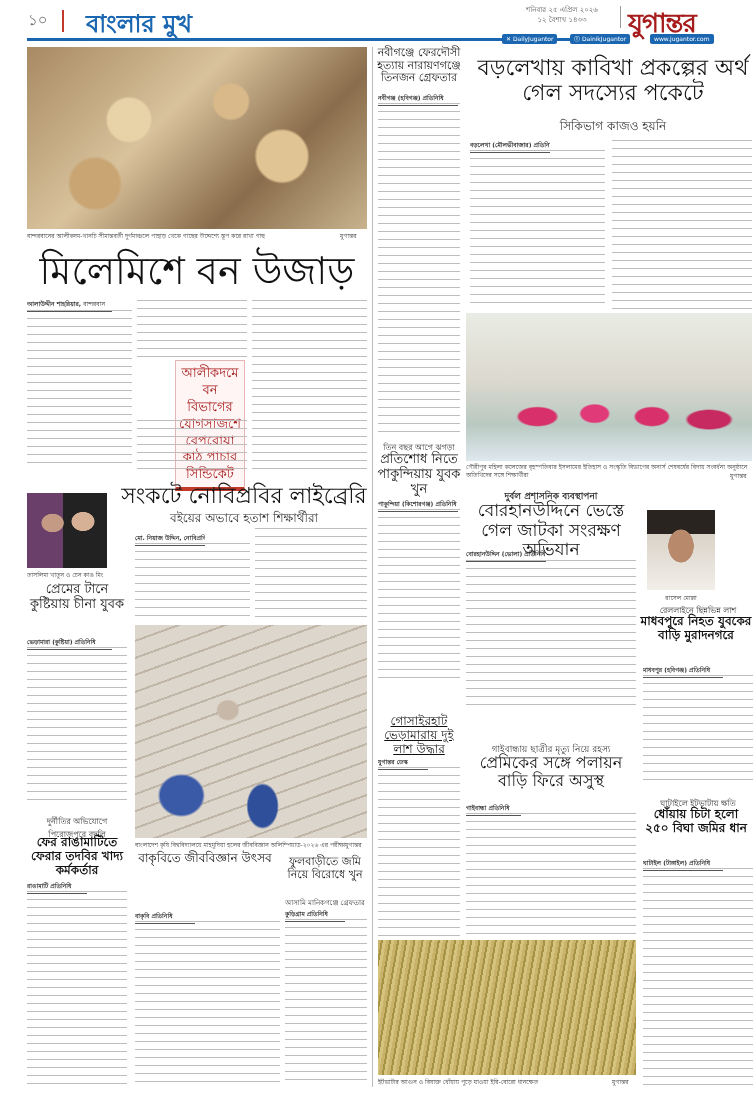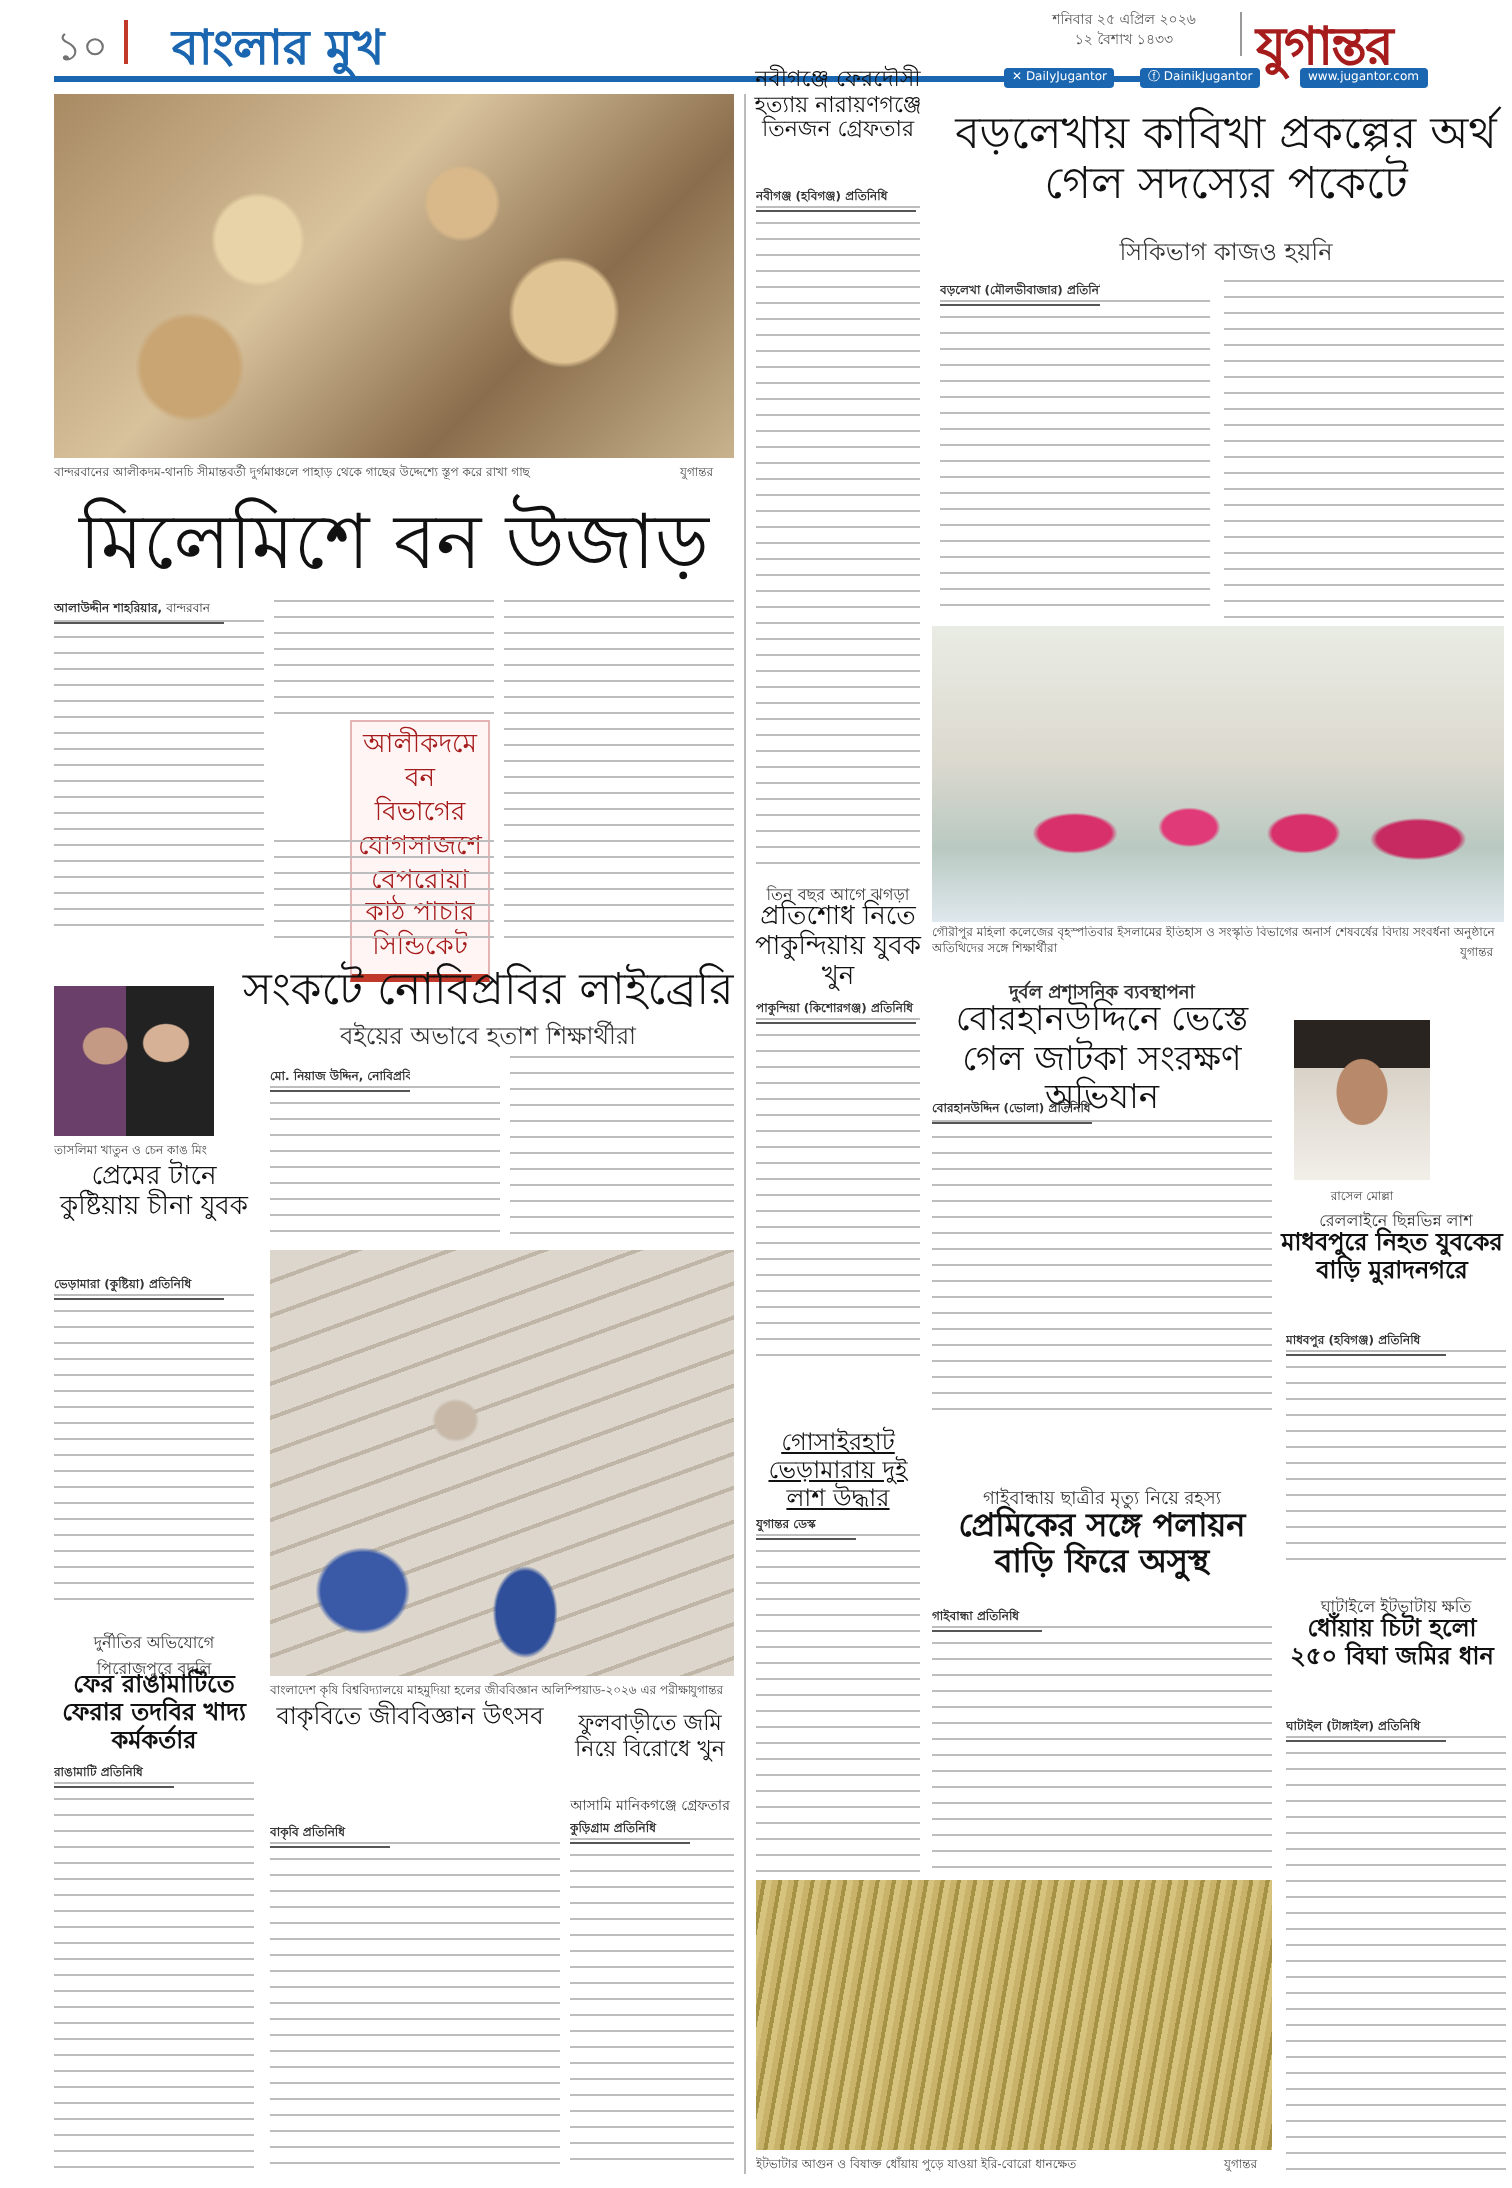--- a/index.html
+++ b/index.html
@@ -1,19 +1,19 @@
 <!DOCTYPE html>
 <html><head>
 <meta charset="utf-8">
 <style>
   * { box-sizing: border-box; margin: 0; padding: 0; }
   html, body { width: 756px; height: 1094px; background: #fff; overflow: hidden; }
   body { font-family: "DejaVu Sans", sans-serif; color: #222; position: relative; }
   .abs { position: absolute; }
-  .page-num { left: 28px; top: 8px; font-size: 20px; color: #737373; font-family: Liberation Serif, serif; }
+  .page-num { left: 28px; top: 8px; font-size: 15px; color: #737373; font-family: Liberation Serif, serif; }
   .page-sep { left: 62px; top: 10px; width: 2px; height: 22px; background: #c0392b; }
   .section-title { left: 70px; top: 5px; font-size: 24px; font-weight: bold; color: #1a66b0; font-family: "DejaVu Sans", sans-serif; margin-left: 16px; }
   .header-rule { left: 27px; top: 38px; width: 565px; height: 3px; background: #1a66b0; }
   .date-block { left: 508px; top: 6px; font-size: 7px; color: #555; text-align: center; line-height: 1.4; width: 108px; }
   .date-sep { left: 620px; top: 6px; width: 1px; height: 22px; background: #999; }
   .logo { left: 628px; top: 3px; font-size: 26px; font-weight: bold; color: #a61b1b; font-family: "DejaVu Serif", serif; letter-spacing: -1px; }
   .social { top: 34px; height: 10px; background: #1a66b0; color: #fff; font-size: 6px; line-height: 10px; border-radius: 2px; padding: 0 4px; white-space: nowrap; }
   .photo { background: #c9b79a; overflow: hidden; }
   .caption { font-size: 6px; color: #444; white-space: nowrap; overflow: hidden; }
   .credit { font-size: 6px; color: #444; }
@@ -47,21 +47,21 @@
 <div class="abs credit" style="left:340px; top:231px;">যুগান্তর</div>
 <div class="abs hl" style="left:27px; top:250px; width:340px; font-size:38px;">মিলেমিশে বন উজাড়</div>
 <div class="abs byline" style="left:27px; top:299px; width:85px;"><span>আলাউদ্দীন শাহরিয়ার,</span> <span style="font-weight:normal">বান্দরবান</span></div>
 <div class="abs bodytext lines" style="left:27px; top:310px; width:105px; height:160px;"></div>
 <div class="abs bodytext lines" style="left:137px; top:300px; width:110px; height:60px;"></div>
 <div class="abs pullquote" style="left:175px; top:360px; width:70px;">আলীকদমে বন বিভাগের যোগসাজশে বেপরোয়া কাঠ পাচার সিন্ডিকেট</div>
 <div class="abs bodytext lines" style="left:137px; top:420px; width:110px; height:50px;"></div>
 <div class="abs bodytext lines" style="left:252px; top:300px; width:115px; height:170px;"></div>
 
 <div class="abs col-rule" style="left:372px; top:47px; height:1040px;"></div>
-<div class="abs hl" style="left:376px; top:34px; width:86px; font-size:11px;">নবীগঞ্জে ফেরদৌসী হত্যায় নারায়ণগঞ্জে তিনজন গ্রেফতার</div>
+<div class="abs hl" style="left:376px; top:47px; width:86px; font-size:11px;">নবীগঞ্জে ফেরদৌসী হত্যায় নারায়ণগঞ্জে তিনজন গ্রেফতার</div>
 <div class="abs byline" style="left:378px; top:93px; width:80px;">নবীগঞ্জ (হবিগঞ্জ) প্রতিনিধি</div>
 <div class="abs bodytext lines" style="left:378px; top:103px; width:82px; height:330px;"></div>
 
 <div class="abs hl" style="left:470px; top:55px; width:286px; font-size:22px;">বড়লেখায় কাবিখা প্রকল্পের অর্থ গেল সদস্যের পকেটে</div>
 <div class="abs hl" style="left:470px; top:120px; width:286px; font-size:12px; color:#333;">সিকিভাগ কাজও হয়নি</div>
 <div class="abs byline" style="left:470px; top:140px; width:80px;">বড়লেখা (মৌলভীবাজার) প্রতিনিধি</div>
 <div class="abs bodytext lines" style="left:470px; top:150px; width:135px; height:160px;"></div>
 <div class="abs bodytext lines" style="left:612px; top:140px; width:140px; height:170px;"></div>
 
 <div class="abs photo" style="left:466px; top:313px; width:286px; height:148px; background: radial-gradient(ellipse at 25% 70%, #d7306a 0 6%, transparent 7%), radial-gradient(ellipse at 45% 68%, #e13a78 0 6%, transparent 7%), radial-gradient(ellipse at 65% 70%, #d7306a 0 6%, transparent 7%), radial-gradient(ellipse at 85% 72%, #c62a60 0 6%, transparent 7%), linear-gradient(180deg, #e9ece4 0%, #dcd9cf 45%, #b9c9c1 75%, #dfe8ee 100%);"></div>
@@ -113,21 +113,21 @@
 <div class="abs hl" style="left:282px; top:856px; width:86px; font-size:11px;">ফুলবাড়ীতে জমি নিয়ে বিরোধে খুন</div>
 <div class="abs hl" style="left:282px; top:899px; width:86px; font-size:7px; color:#333;">আসামি মানিকগঞ্জে গ্রেফতার</div>
 <div class="abs byline" style="left:285px; top:909px; width:60px;">কুড়িগ্রাম প্রতিনিধি</div>
 <div class="abs bodytext lines" style="left:285px; top:919px; width:82px; height:168px;"></div>
 
 <div class="abs hl" style="left:376px; top:715px; width:86px; font-size:12px;text-decoration:underline;">গোসাইরহাট ভেড়ামারায় দুই লাশ উদ্ধার</div>
 <div class="abs byline" style="left:378px; top:757px; width:50px;">যুগান্তর ডেস্ক</div>
 <div class="abs bodytext lines" style="left:378px; top:767px; width:82px; height:170px;"></div>
 
 <div class="abs kicker" style="left:466px; top:742px; width:170px;">গাইবান্ধায় ছাত্রীর মৃত্যু নিয়ে রহস্য</div>
-<div class="abs hl" style="left:466px; top:754px; width:170px; font-size:16px;font-weight:bold;">প্রেমিকের সঙ্গে পলায়ন বাড়ি ফিরে অসুস্থ</div>
+<div class="abs hl" style="left:466px; top:754px; width:170px; font-size:16px;">প্রেমিকের সঙ্গে পলায়ন বাড়ি ফিরে অসুস্থ</div>
 <div class="abs byline" style="left:466px; top:803px; width:55px;">গাইবান্ধা প্রতিনিধি</div>
 <div class="abs bodytext lines" style="left:466px; top:813px; width:170px; height:125px;"></div>
 
 <div class="abs kicker" style="left:640px; top:797px; width:116px; font-size:8px;">ঘাটাইলে ইটভাটায় ক্ষতি</div>
 <div class="abs hl" style="left:640px; top:808px; width:112px; font-size:12px; font-weight:bold;">ধোঁয়ায় চিটা হলো ২৫০ বিঘা জমির ধান</div>
 <div class="abs byline" style="left:643px; top:858px; width:80px;">ঘাটাইল (টাঙ্গাইল) প্রতিনিধি</div>
 <div class="abs bodytext lines" style="left:643px; top:868px; width:110px; height:219px;"></div>
 
 <div class="abs bodytext lines" style="left:378px; top:940px; width:82px; height:125px;"></div>
 <div class="abs bodytext lines" style="left:466px; top:940px; width:170px; height:125px;"></div>

